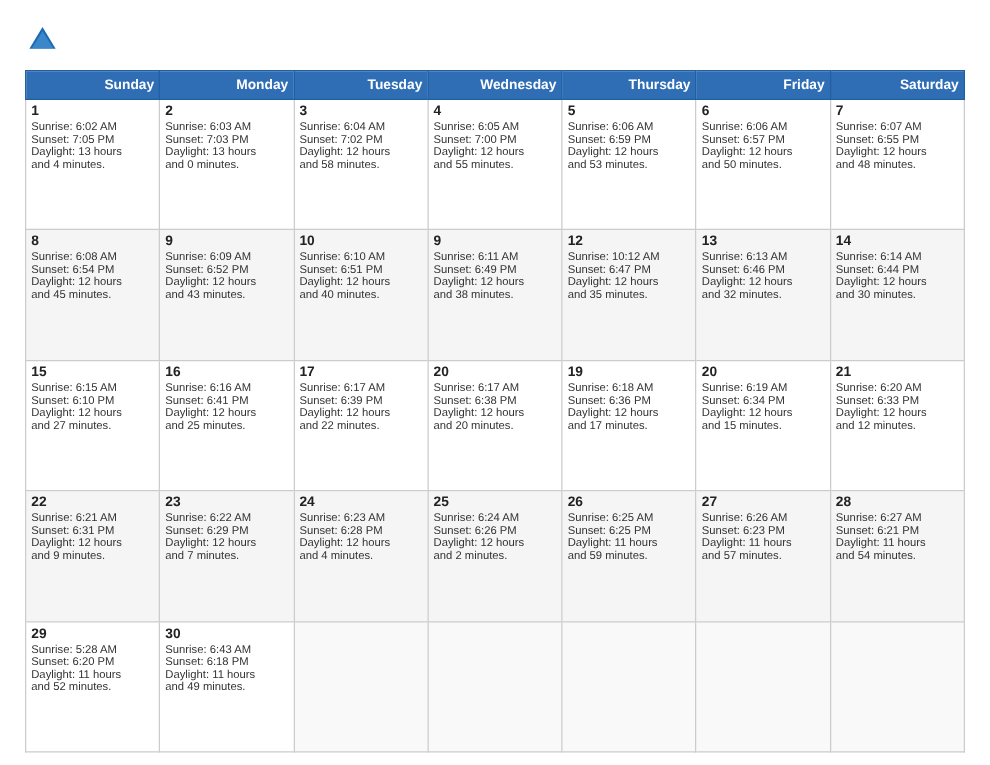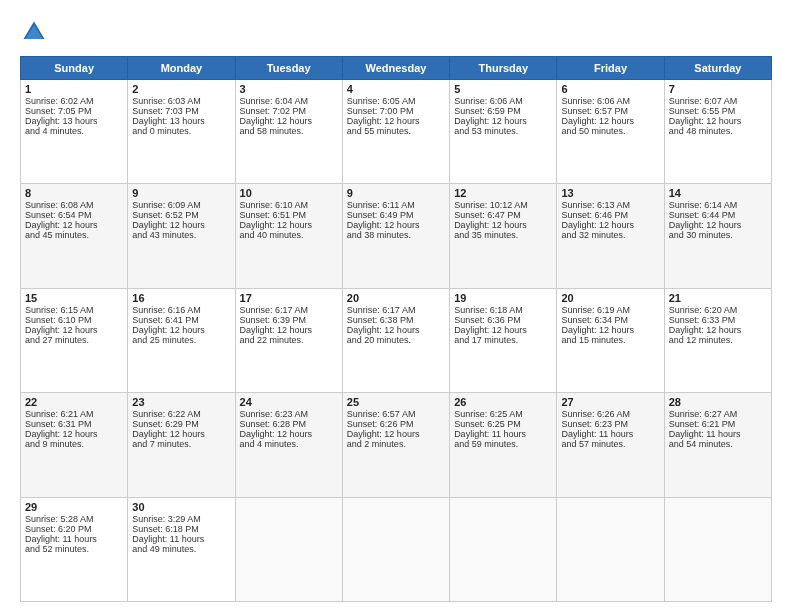--- a/index.html
+++ b/index.html
@@ -64,21 +64,21 @@
       width: 100%;
       border-collapse: collapse;
       flex: 1;
     }
     .calendar-table th {
       background-color: #2f6eb5;
       color: #fff;
       font-size: 11px;
       font-weight: bold;
       padding: 5px 4px;
-      text-align: center;
+      text-align: right;
       border: 1px solid #2060a0;
     }
     .calendar-table td {
       border: 1px solid #ccc;
       vertical-align: top;
       padding: 3px 4px;
       font-size: 9px;
       color: #333;
       width: calc(100% / 7);
       background: #fff;
@@ -302,21 +302,21 @@
           </td>
           <td>
             <span class="day-num">24</span>
             <div>Sunrise: 6:23 AM</div>
             <div>Sunset: 6:28 PM</div>
             <div>Daylight: 12 hours</div>
             <div>and 4 minutes.</div>
           </td>
           <td>
             <span class="day-num">25</span>
-            <div>Sunrise: 6:57 AM</div>
+            <div>Sunrise: 6:24 AM</div>
             <div>Sunset: 6:26 PM</div>
             <div>Daylight: 12 hours</div>
             <div>and 2 minutes.</div>
           </td>
           <td>
             <span class="day-num">26</span>
             <div>Sunrise: 6:25 AM</div>
             <div>Sunset: 6:25 PM</div>
             <div>Daylight: 11 hours</div>
             <div>and 59 minutes.</div>
@@ -339,21 +339,21 @@
         <tr>
           <td>
             <span class="day-num">29</span>
             <div>Sunrise: 5:28 AM</div>
             <div>Sunset: 6:20 PM</div>
             <div>Daylight: 11 hours</div>
             <div>and 52 minutes.</div>
           </td>
           <td>
             <span class="day-num">30</span>
-            <div>Sunrise: 3:29 AM</div>
+            <div>Sunrise: 6:43 AM</div>
             <div>Sunset: 6:18 PM</div>
             <div>Daylight: 11 hours</div>
             <div>and 49 minutes.</div>
           </td>
           <td class="empty-cell"></td>
           <td class="empty-cell"></td>
           <td class="empty-cell"></td>
           <td class="empty-cell"></td>
           <td class="empty-cell"></td>
         </tr>

